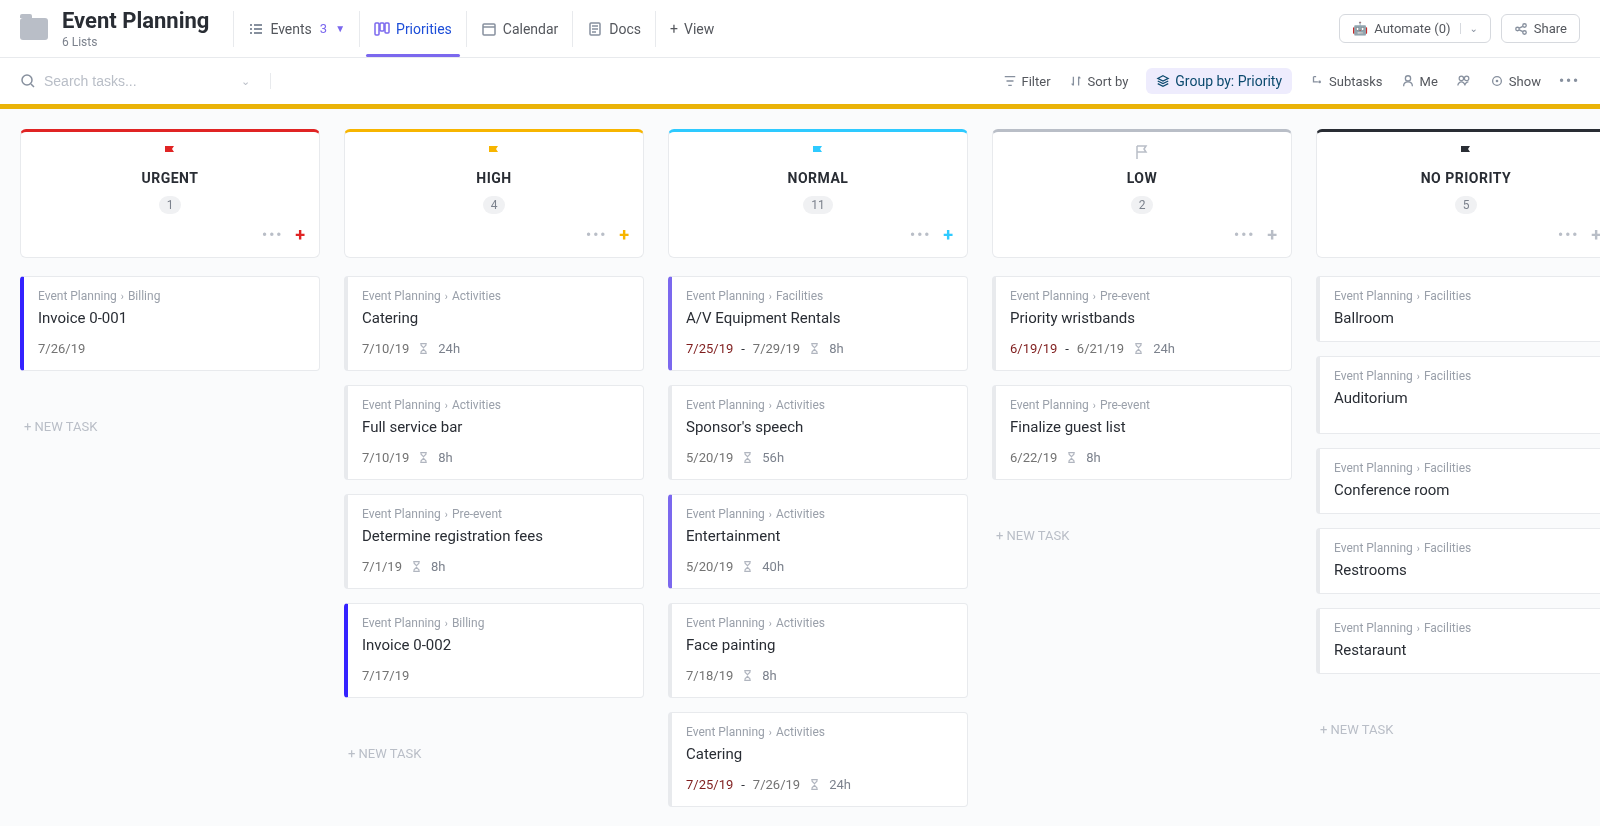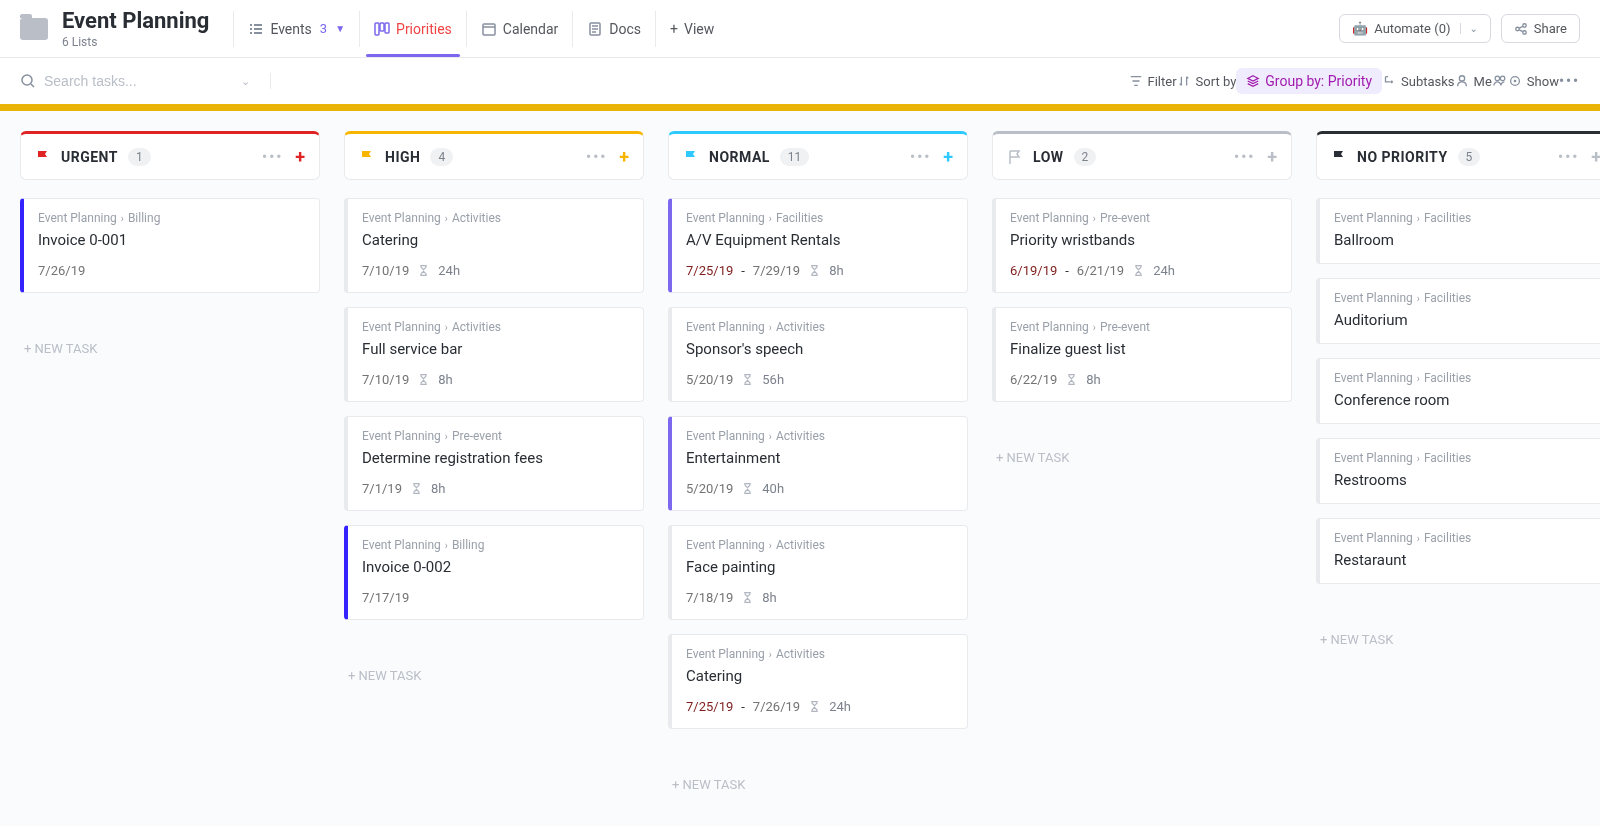--- a/index.html
+++ b/index.html
@@ -9,49 +9,49 @@
   .header { display: flex; align-items: center; padding: 8px 20px; background: #fff; border-bottom: 1px solid #e8eaed; }
   .folder-icon { width: 28px; height: 22px; background: #b9bec7; border-radius: 3px; margin-right: 14px; position: relative; }
   .folder-icon::before { content:""; position:absolute; top:-4px; left:0; width:12px; height:4px; background:#b9bec7; border-radius:2px 2px 0 0;}
   .title-block { margin-right: 24px; }
   .page-title { font-size: 22px; font-weight: 700; color: #292d34; }
   .page-subtitle { font-size: 12px; color: #7c828d; margin-top: 2px; }
   
   .views { display: flex; align-items: center; gap: 0; }
   .view-tab { display: flex; align-items: center; gap: 6px; padding: 10px 14px; color: #54575d; cursor: pointer; border-right: 1px solid #e8eaed; position: relative; }
   .view-tab:first-child { border-left: 1px solid #e8eaed; }
-  .view-tab.active { color: #ef4444; }
+  .view-tab.active { color: #1d4ed8; }
   .view-tab.active::after { content:""; position:absolute; bottom:-10px; left:6px; right:6px; height:3px; background:#7b68ee; border-radius:2px; }
   .view-icon { width:16px; height:16px; display:inline-flex; align-items:center; justify-content:center; color:#87909e; }
   .view-tab.active .view-icon { color:#7b68ee; }
   .dropdown-badge { color:#7b68ee; font-size:13px; margin-left:2px;}
   .chev-down { font-size:10px; color:#7b68ee; margin-left:2px;}
   .add-view { display:flex; align-items:center; gap:6px; padding:10px 14px; color:#54575d; cursor:pointer;}
   
   .header-right { margin-left:auto; display:flex; gap:10px; align-items:center;}
   .hdr-btn { display:flex; align-items:center; gap:6px; border:1px solid #d6d9de; border-radius:6px; padding:6px 12px; background:#fff; cursor:pointer; color:#54575d; font-size:13px;}
   .hdr-icon { color:#87909e; }
   
   
-  .toolbar { display:flex; align-items:center; padding:10px 20px; background:#fff; border-bottom:7px solid #eab308; }
+  .toolbar { display:flex; align-items:center; padding:10px 20px; background:#fff; border-bottom:5px solid #eab308; }
   .search-wrap { display:flex; align-items:center; gap:8px; flex:0 0 250px; border-right:1px solid #e8eaed; padding-right:12px;}
   .search-input { border:none; outline:none; font-size:14px; color:#54575d; flex:1;}
   .search-input::placeholder{ color:#b9bec7;}
   .search-chev { color:#b9bec7; font-size:11px; padding:0 8px;}
   
-  .toolbar-right { margin-left:auto; display:flex; align-items:center; }
+  .toolbar-right { margin-left:auto; display:flex; gap:18px; align-items:center; }
   .tb-item { display:flex; align-items:center; gap:5px; color:#54575d; font-size:13px; cursor:pointer;}
   .tb-item .ic { color:#87909e; }
-  .tb-pill { background:#eeecfd; color:#a21caf; border-radius:6px; padding:5px 10px; display:flex; align-items:center; gap:5px;}
+  .tb-pill { background:#eeecfd; color:#0c4a6e; border-radius:6px; padding:5px 10px; display:flex; align-items:center; gap:5px;}
   .tb-more { color:#87909e; letter-spacing:2px; font-weight:bold; cursor:pointer;}
   
   
   .board { display:flex; gap:24px; padding:20px; overflow-x:auto; align-items:flex-start;}
   .column { flex:0 0 300px; }
-  .col-header { background:#fff; border:1px solid #e8eaed; border-top:3px solid var(--col); border-radius:6px; padding:12px 14px; display:flex; align-items:center; gap:10px; margin-bottom:18px;}
+  .col-header { background:#fff; border:1px solid #e8eaed; border-top:3px solid var(--col); border-radius:6px; padding:12px 14px; display:flex; align-items:center; gap:10px; margin-bottom:18px;flex-direction:column;}
   .flag { color: var(--col); }
   .flag.grey { color:#b9bec7; }
   .flag.black { color:#292d34; }
   .col-title { font-weight:700; letter-spacing:0.5px; font-size:14px;}
   .count-badge { background:#f0f1f3; color:#7c828d; font-size:12px; padding:2px 8px; border-radius:10px; }
   .col-actions { margin-left:auto; display:flex; gap:12px; align-items:center;}
   .col-more { color:#b9bec7; letter-spacing:2px; font-weight:bold; cursor:pointer;}
   .col-plus { color: var(--col); font-size:18px; font-weight:bold; cursor:pointer;}
   .col-plus.grey { color:#b9bec7; }
   
@@ -505,21 +505,21 @@
       </div>
       <div class="card-title" style="margin-bottom:0">Ballroom</div>
 
     </div>
       <div class="card ">
       <div class="crumb">
         <span>Event Planning</span>
           <span class="sep">›</span>
           <span>Facilities</span>
       </div>
-      <div class="card-title" style="margin-bottom:0">Auditorium</div>
+      <div class="card-title" style="margin-bottom:12px">Auditorium</div>
 
     </div>
       <div class="card ">
       <div class="crumb">
         <span>Event Planning</span>
           <span class="sep">›</span>
           <span>Facilities</span>
       </div>
       <div class="card-title" style="margin-bottom:0">Conference room</div>
 

